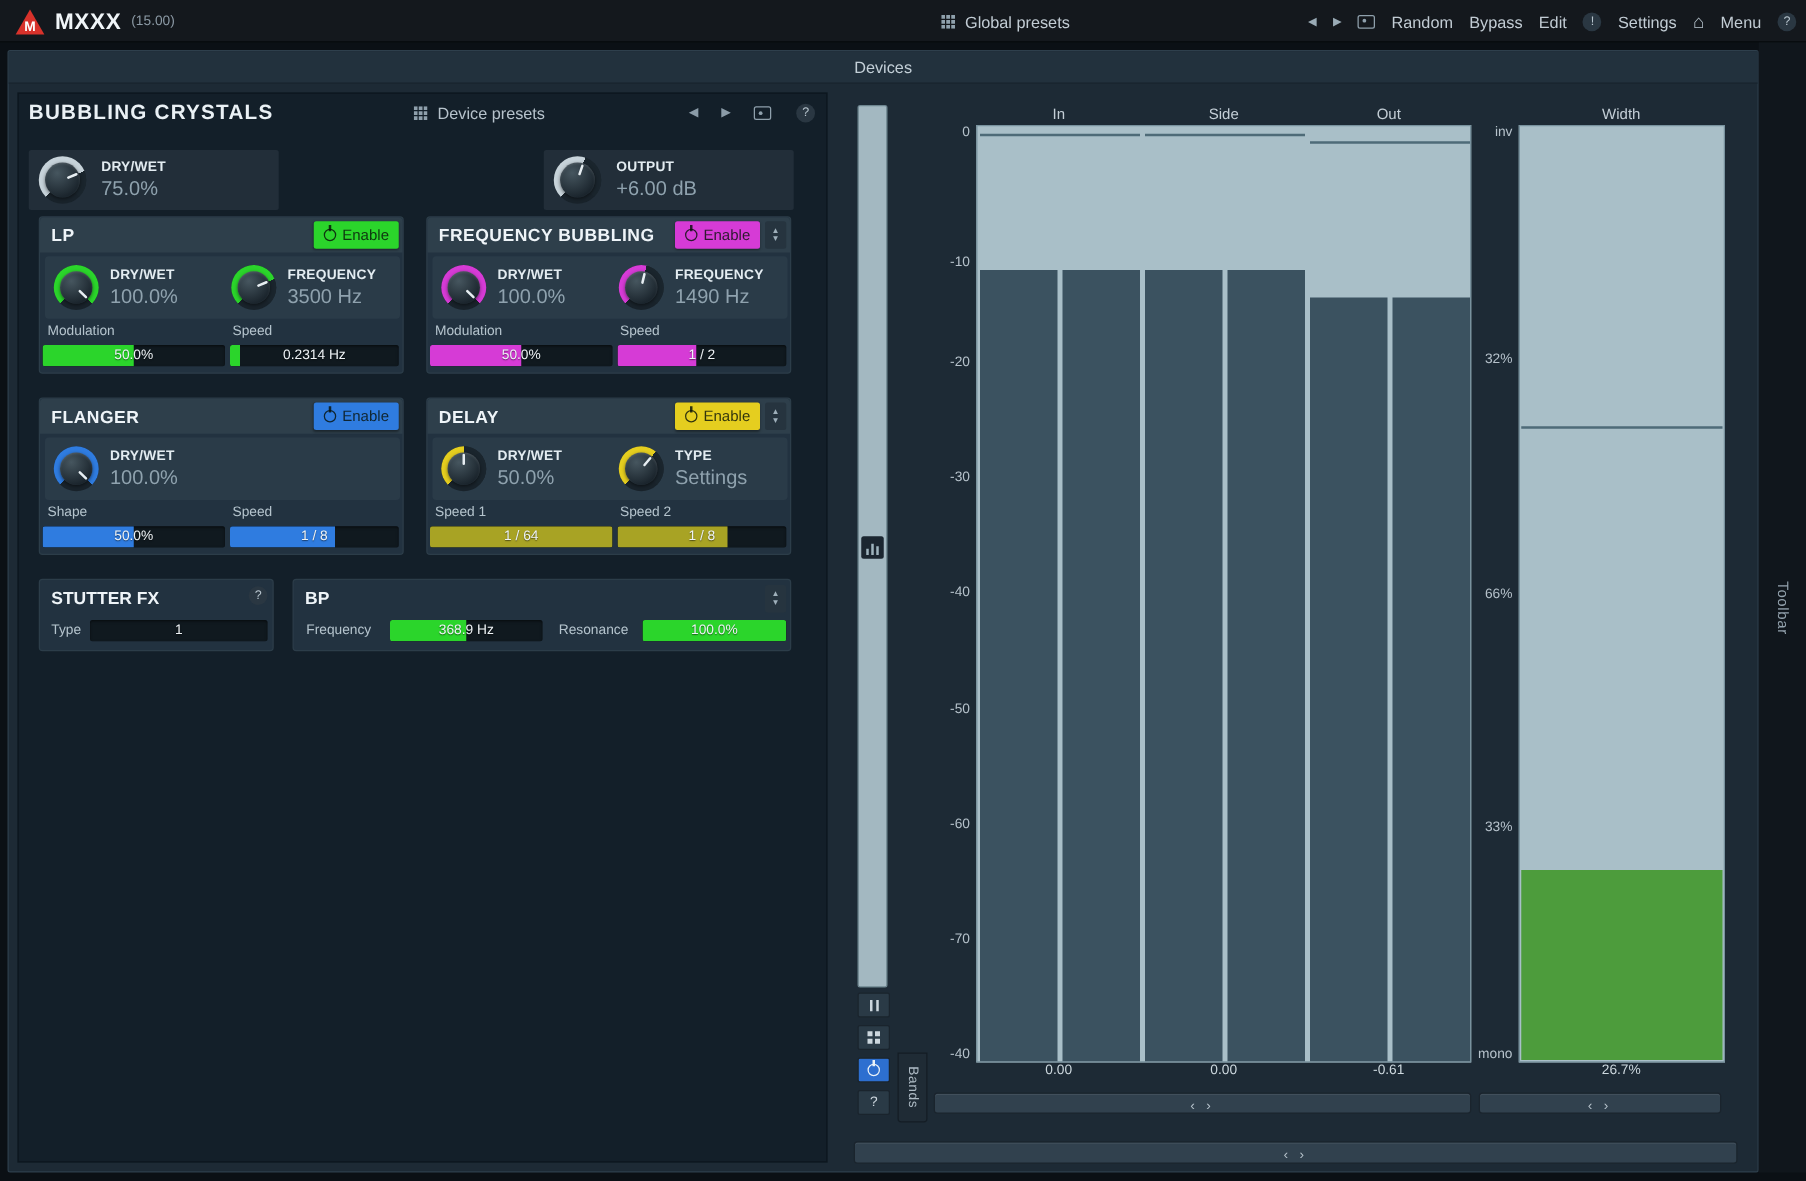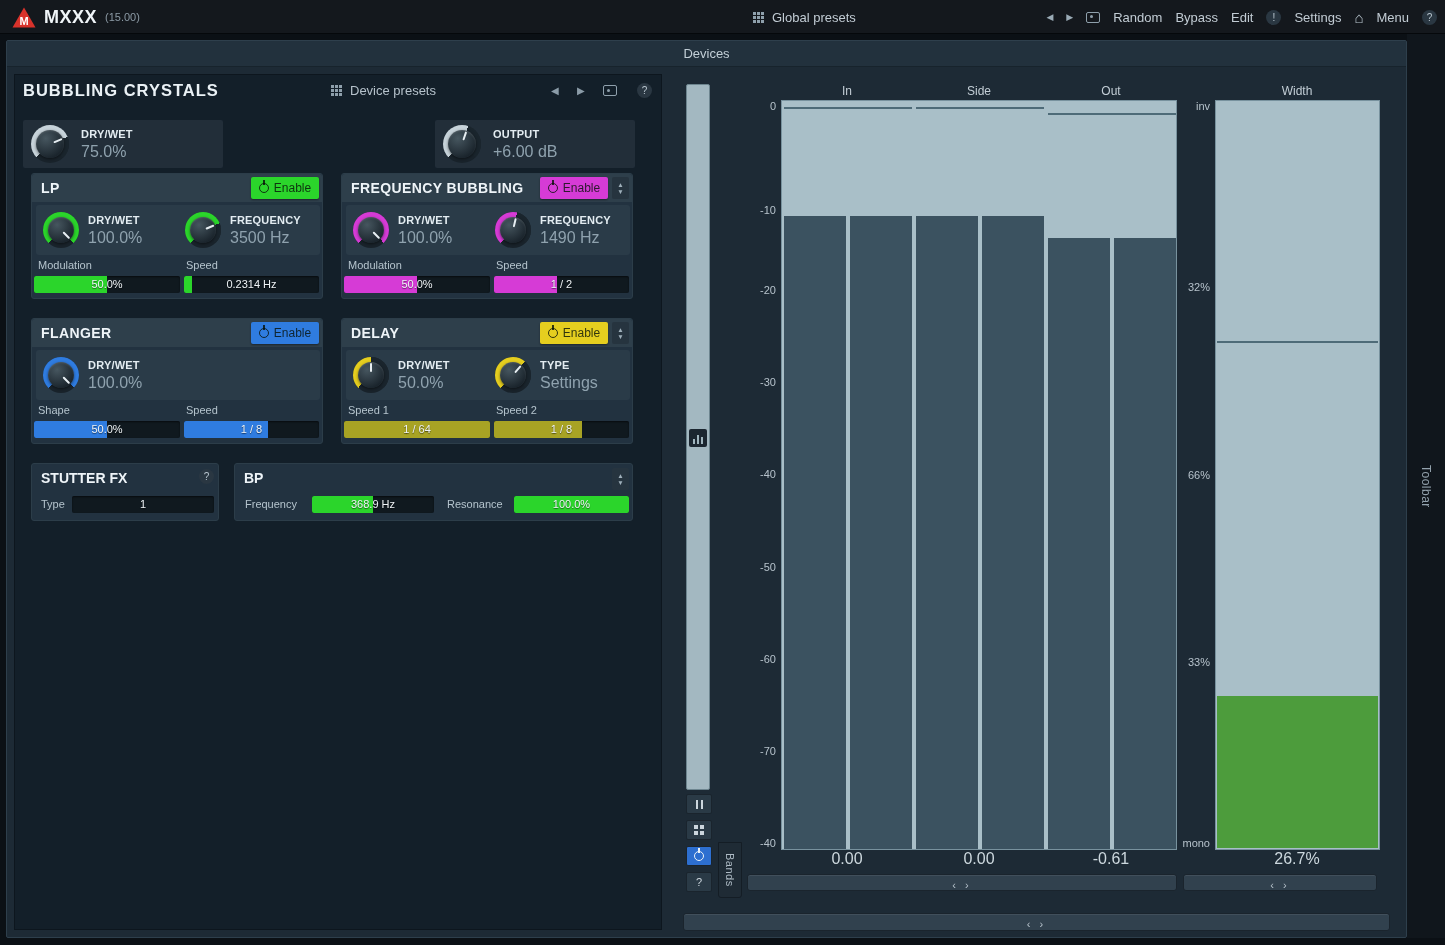--- a/index.html
+++ b/index.html
@@ -99,21 +99,21 @@
   #meter-headers .meter-head{position:absolute;top:10px;width:100px;text-align:center;font-size:12px;color:#c3ced6;}
   #db-ticks .db-tick,#width-ticks .db-tick{position:absolute;right:0;width:100%;text-align:right;font-size:11px;color:#b6c2cb;height:12px;line-height:12px;}
   #db-ticks{position:absolute;left:56px;top:0;width:42px;height:800px;}
   #width-ticks{position:absolute;left:488px;top:0;width:44px;height:800px;}
   #meter-box{position:absolute;left:103px;top:26px;width:396px;height:750px;background:#a9bfc8;border:1px solid #78929e;}
   #width-box{position:absolute;left:537px;top:26px;width:165px;height:750px;background:#a9bfc8;border:1px solid #78929e;}
   .mbar{position:absolute;width:62px;background:#3b5260;}
   .mpeak{position:absolute;height:2px;background:#4e6b78;width:128px;}
   .wfill{position:absolute;left:1px;right:1px;bottom:1px;}
   .wpeak{left:1px;right:1px;width:auto;}
-  #meter-values .meter-val{position:absolute;top:776px;width:100px;text-align:center;font-size:16px;color:#cdd8de;}
+  #meter-values .meter-val{position:absolute;top:776px;width:100px;text-align:center;font-size:11px;color:#cdd8de;}
   .hscroll{position:absolute;height:17px;background:#31414e;border:1px solid #1a242d;border-radius:3px;box-shadow:inset 0 1px 0 rgba(255,255,255,.08);text-align:center;cursor:pointer;}
   .scroll-glyph{font-size:11px;line-height:15px;color:#b6c2cb;letter-spacing:3px;}
   #scroll-a{left:69px;top:800px;width:430px;}
   #scroll-b{left:505px;top:800px;width:194px;}
   #scroll-c{left:5px;top:839px;width:707px;height:18px;}
   #scroll-c .scroll-glyph{line-height:16px;}
 
   
   #toolbar-strip{position:absolute;left:1407px;top:34px;width:38px;height:904px;background:#10161c;display:flex;align-items:center;justify-content:center;}
   #toolbar-strip .v-text{color:#93a2ad;font-size:12px;cursor:pointer;}

